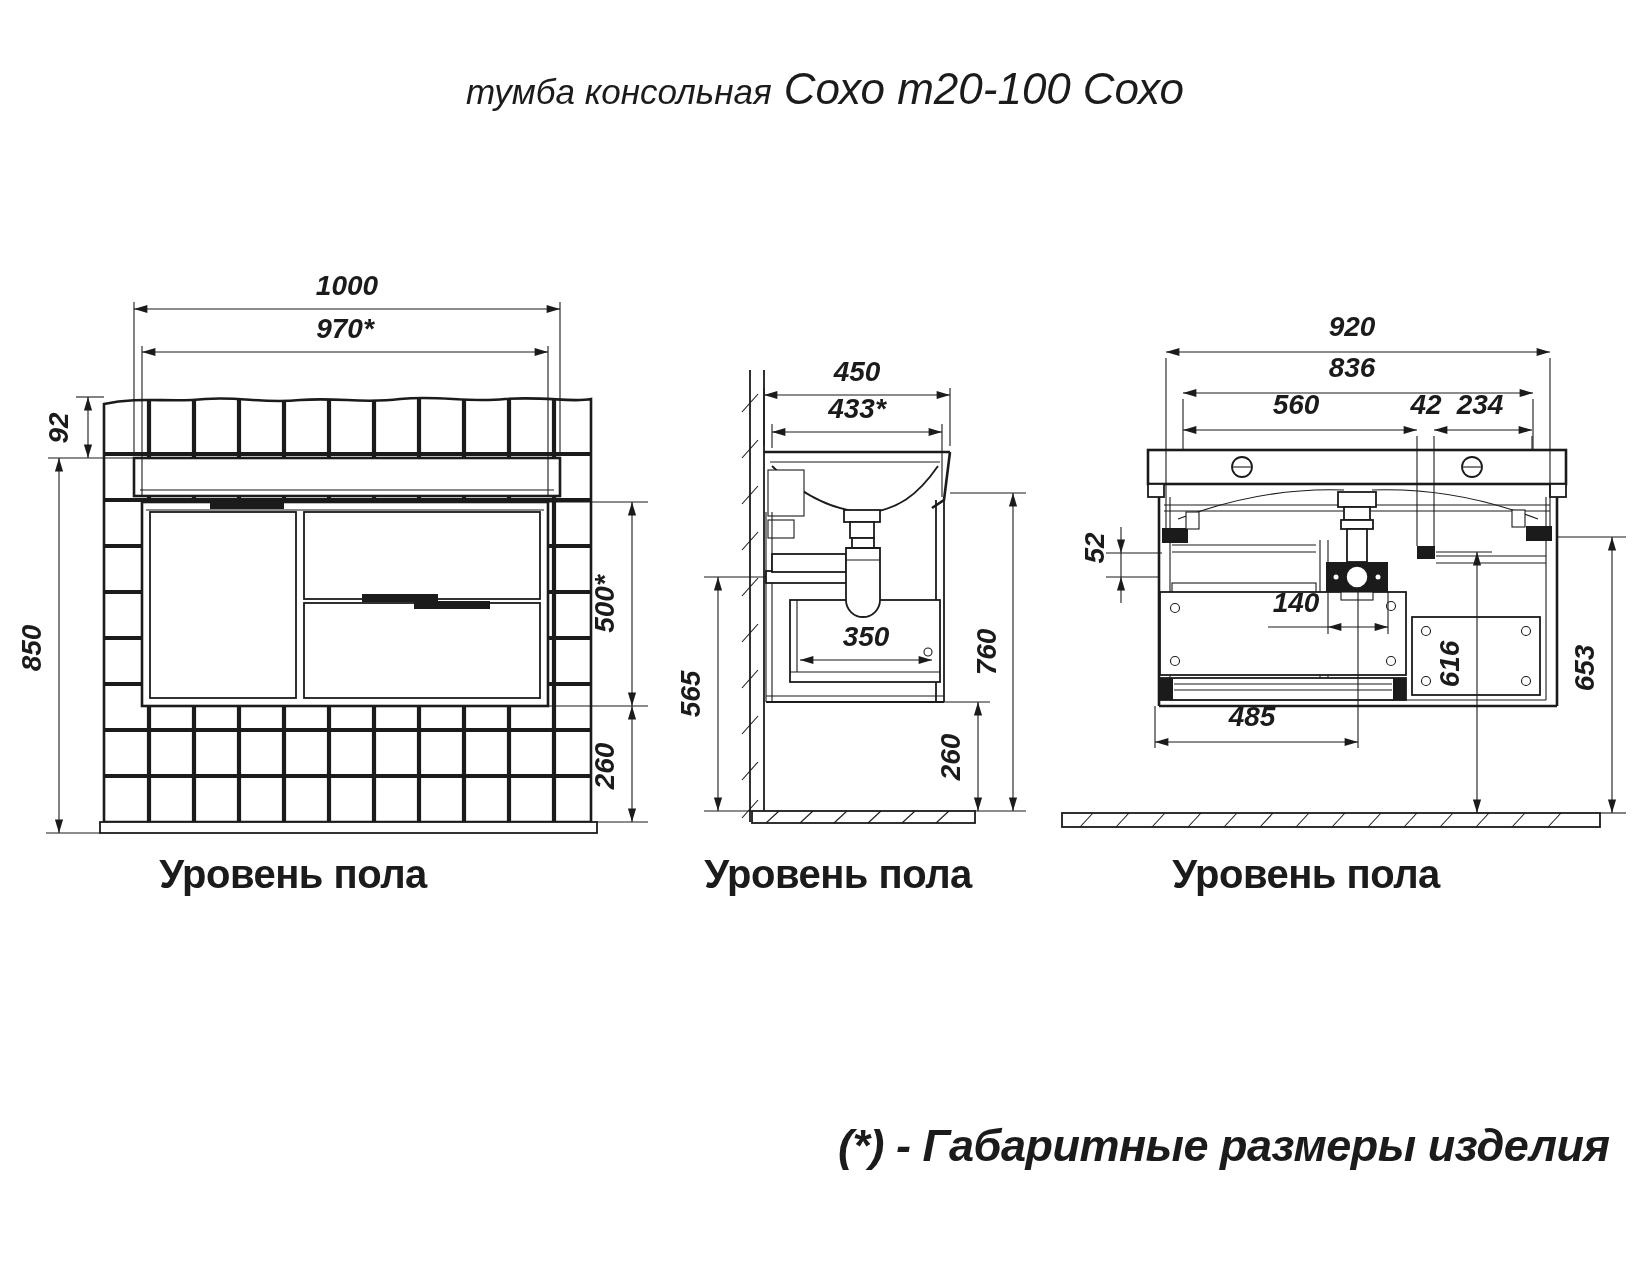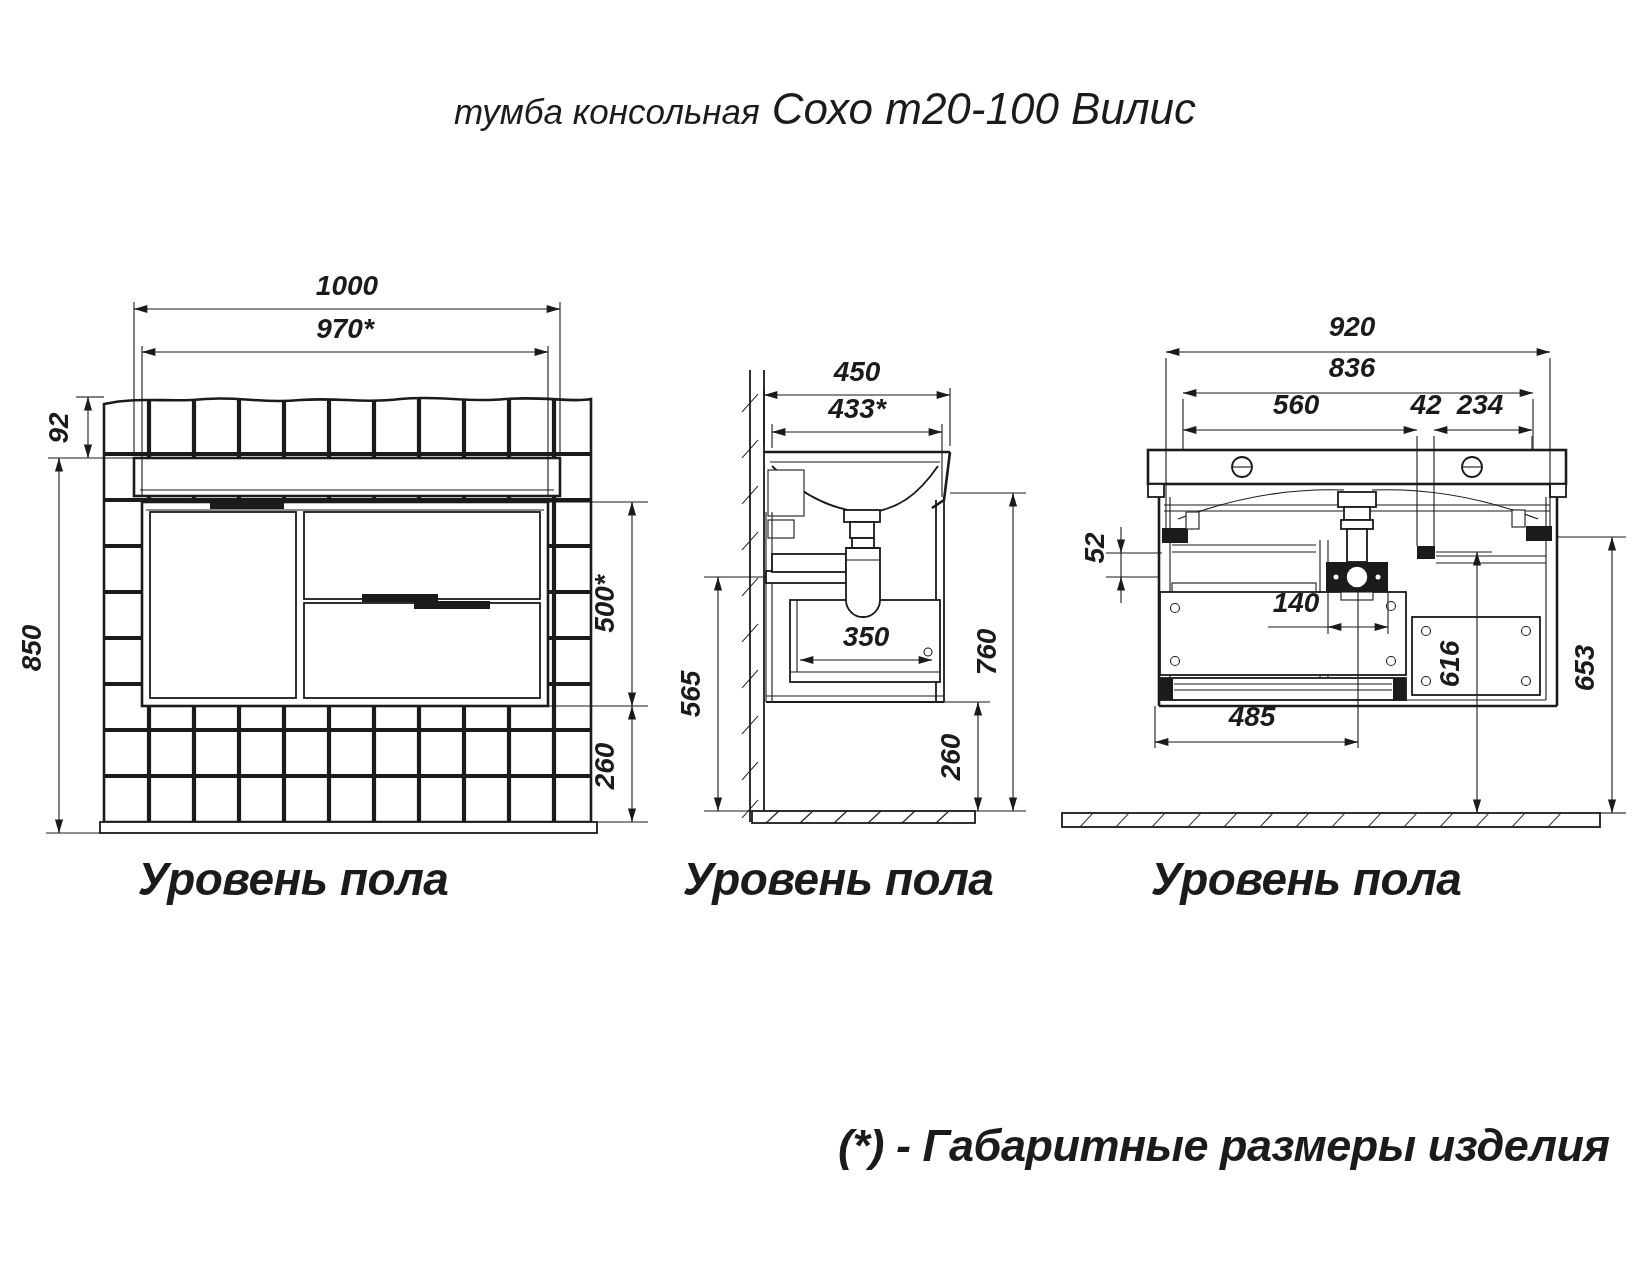--- a/index.html
+++ b/index.html
@@ -1,45 +1,45 @@
 <!DOCTYPE html>
 <html><head>
 <meta charset="utf-8">
 <style>
   html,body{margin:0;padding:0;background:#ffffff;}
   #page{position:relative;width:1650px;height:1275px;background:#fff;overflow:hidden;
         font-family:"Liberation Sans",sans-serif;color:#1b1b1b;}
   
-  #title{position:absolute;top:84px;left:50%;transform:translateX(-50%);
+  #title{position:absolute;top:64px;left:50%;transform:translateX(-50%);
          white-space:nowrap;display:flex;align-items:baseline;gap:12px;font-style:italic;}
   .t-sm{font-size:35px;}
   .t-lg{font-size:44px;}
   
-  .floor-label{position:absolute;transform:translateX(-50%);font-style:italic;font-weight:700;
-               font-size:46px;white-space:nowrap;letter-spacing:-0.5px;}
+  .floor-label{position:absolute;transform:translateX(-50%);font-weight:700;
+               font-size:40px;white-space:nowrap;letter-spacing:-0.5px;}
   #footnote{position:absolute;left:838px;top:1120px;font-style:italic;font-weight:700;
             font-size:45px;white-space:nowrap;letter-spacing:-0.5px;}
   
   .s1{stroke:#1b1b1b;stroke-width:1.1;fill:none;}
   .s2{stroke:#1b1b1b;stroke-width:1.8;fill:none;}
   .s3{stroke:#1b1b1b;stroke-width:2.6;fill:none;}
   .grout{stroke:#1b1b1b;stroke-width:4.2;fill:none;}
   .wht{fill:#ffffff;}
   .blk{fill:#1b1b1b;stroke:none;}
   .dim{font:italic 700 28px "Liberation Sans",sans-serif;fill:#1b1b1b;text-anchor:middle;}
 </style>
 </head>
 <body>
 
 <div id="page">
 
   <div id="title">
     <span class="t-sm">тумба консольная</span>
     <span class="t-lg">Сохо т20-100</span>
-    <span class="t-lg">Вилис</span>
+    <span class="t-lg">Сохо</span>
   </div>
 
   <svg width="1650" height="1275" viewBox="0 0 1650 1275">
     <defs>
       <marker id="arr" viewBox="0 0 14 10" markerWidth="15" markerHeight="11" refX="13.5" refY="5" orient="auto-start-reverse" markerUnits="userSpaceOnUse">
         <path d="M13.5,5 L1,1.2 L1,8.8 Z" fill="#1b1b1b"></path>
       </marker>
       <clipPath id="wallclip">
         <path d="M104,404 C140,396 170,403 205,399 C240,396 262,404 300,400 C340,397 362,404 400,399
                  C440,395 466,403 505,399 C545,396 572,403 591,399 L591,822 L104,822 Z"></path>

